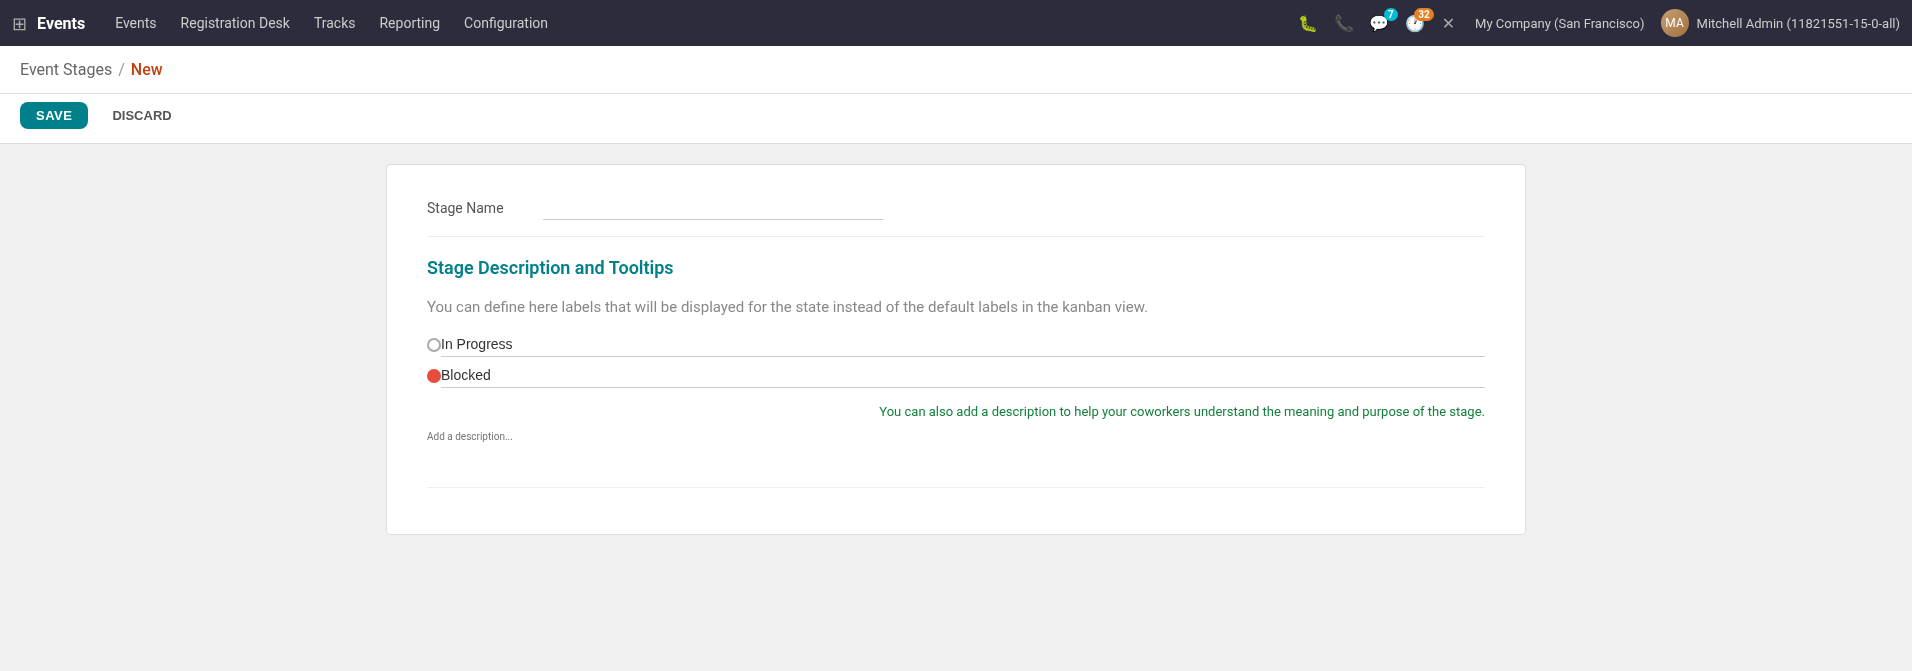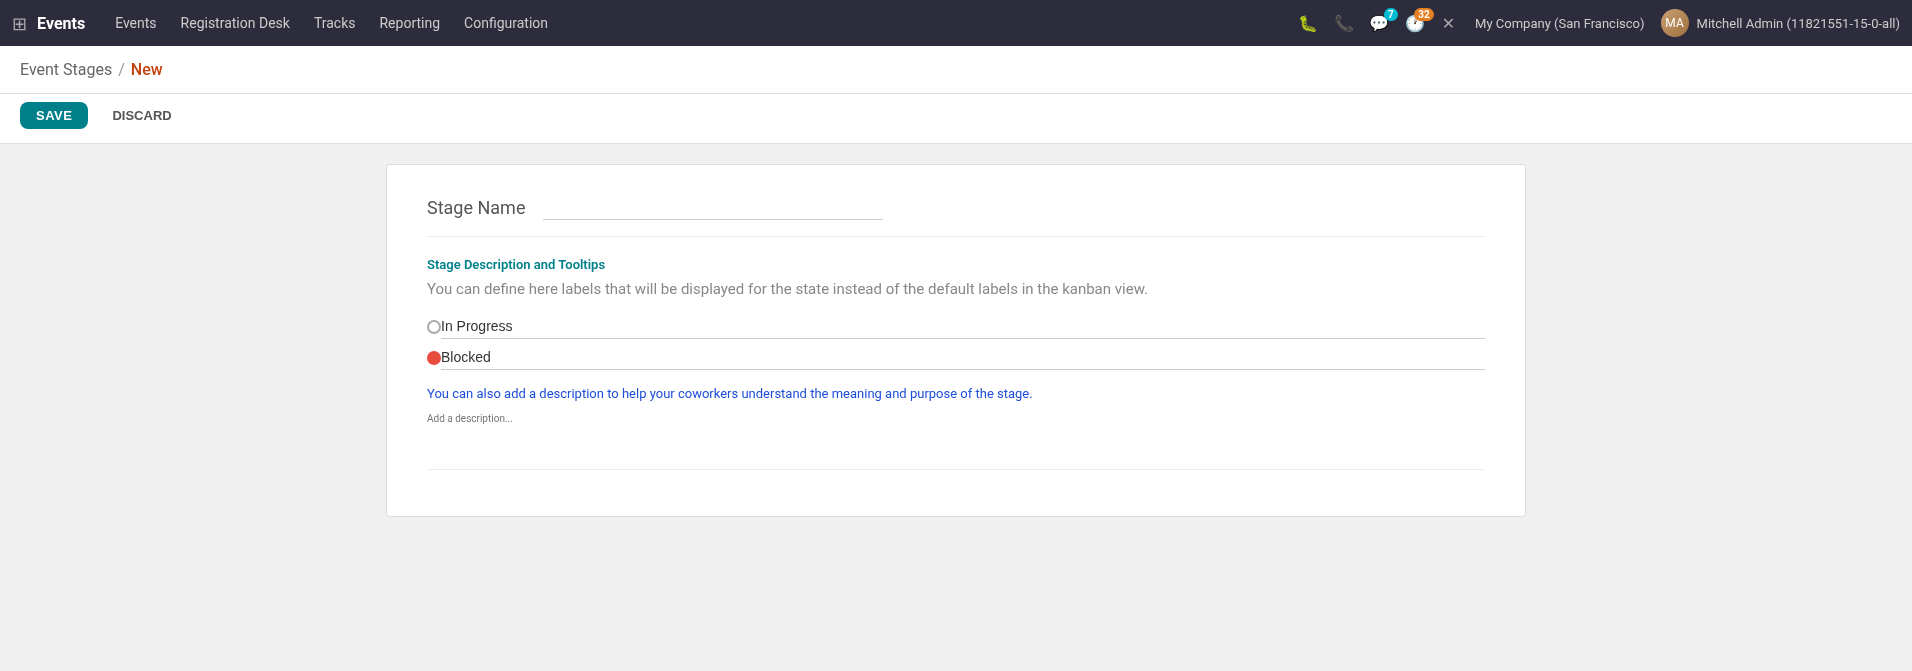--- a/index.html
+++ b/index.html
@@ -160,21 +160,21 @@
       gap: 40px;
     }
     .form-group {
       display: flex;
       align-items: center;
       gap: 16px;
       flex: 1;
     }
     .form-label {
       color: #555;
-      font-size: 18px;
+      font-size: 14px;
       white-space: nowrap;
       min-width: 100px;
     }
     .form-input-text {
       border: none;
       border-bottom: 1px solid #ccc;
       outline: none;
       font-size: 14px;
       padding: 4px 0;
       width: 340px;
@@ -192,24 +192,24 @@
       outline: none;
       font-size: 14px;
       padding: 4px 0;
       width: 340px;
       color: #333;
       background: transparent;
     }
 
     
     .section-title {
-      font-size: 13px;
+      font-size: 18px;
       font-weight: 600;
       color: #00808a;
-      margin-bottom: 8px;
+      margin-bottom: 20px;
       margin-top: 20px;
     }
     .section-desc {
       font-size: 15px;
       color: #888;
       margin-bottom: 16px;
     }
 
     
     .status-row {
@@ -235,23 +235,24 @@
       border-bottom: 1px solid #ccc;
       outline: none;
       font-size: 14px;
       padding: 4px 0;
       flex: 1;
       color: #333;
     }
 
     .desc-note {
       font-size: 13px;
-      color: #1d4ed8;
+      color: #15803d;
       margin-top: 16px;
       margin-bottom: 8px;
+      text-align: right;
     }
     .desc-textarea {
       border: none;
       outline: none;
       width: 100%;
       font-size: 10px;
       color: #aaa;
       resize: none;
       font-family: inherit;
       padding: 4px 0;

